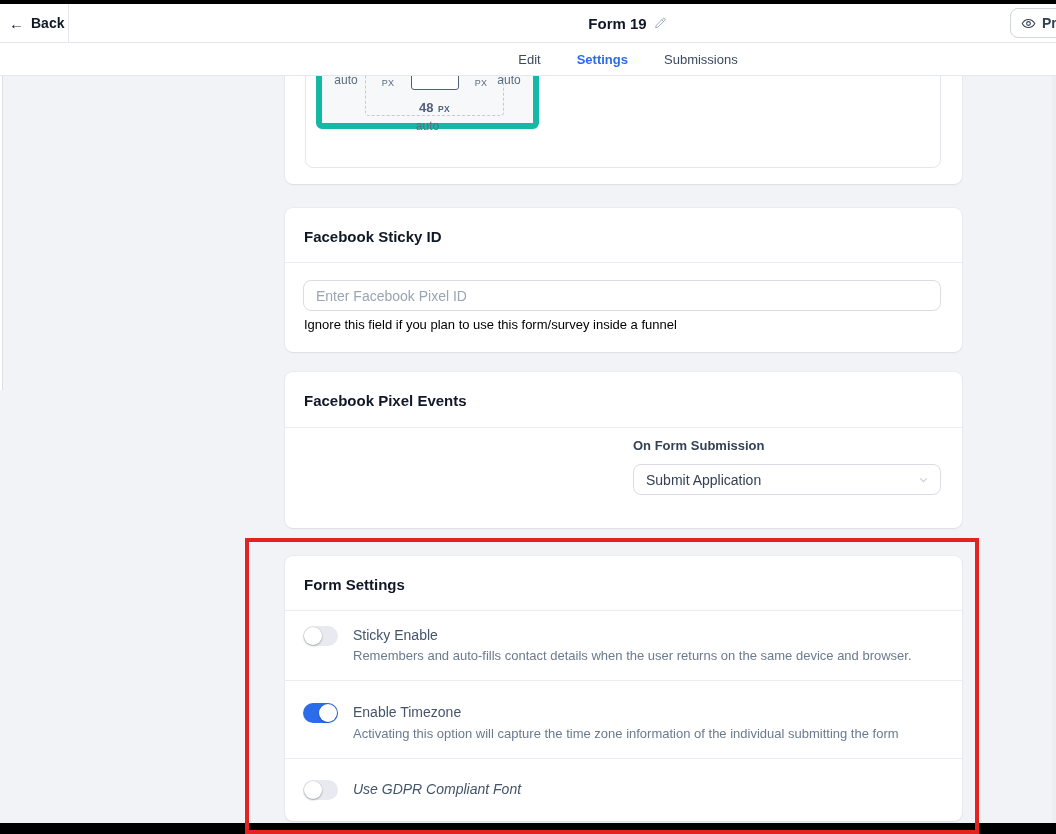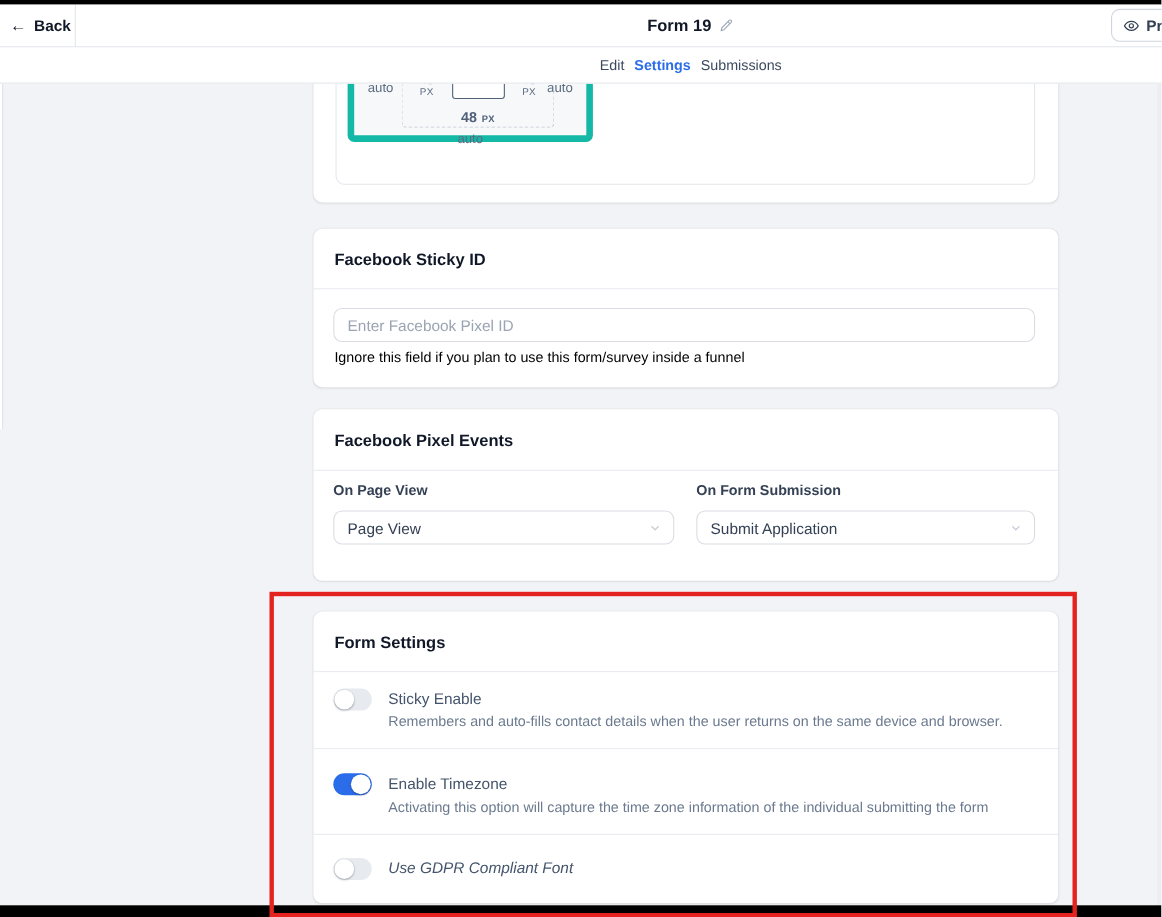--- a/index.html
+++ b/index.html
@@ -15,21 +15,21 @@
   .back-label { font-size:14px; font-weight:600; color:#101828; }
   .v-sep { position:absolute; left:68px; top:0; width:1px; height:38px; background:#e4e7ec; }
   .title-wrap { position:absolute; left:628px; top:0; height:38px; transform:translateX(-50%); display:flex; align-items:center; gap:7px; }
   .page-title { font-size:15px; font-weight:600; color:#101828; }
   .pencil-icon { width:14px; height:14px; stroke:#98a2b3; fill:none; stroke-width:1.6; cursor:pointer; }
   .preview-btn { position:absolute; left:1010px; top:4px; height:30px; background:#fff; border:1px solid #d0d5dd; border-radius:8px; display:flex; align-items:center; gap:6px; padding:0 10px; font-size:14px; font-weight:600; color:#344054; cursor:pointer; white-space:nowrap; }
   .eye-icon { width:15px; height:15px; stroke:#344054; fill:none; stroke-width:1.7; flex:0 0 auto; }
 
   
   .tabbar { position:absolute; left:0; top:43px; width:1056px; height:33px; background:#fff; border-bottom:1px solid #e4e7ec; z-index:14; }
-  .tabs { position:absolute; left:628px; top:0; height:32px; transform:translateX(-50%); display:flex; align-items:center; gap:9px; }
+  .tabs { position:absolute; left:628px; top:0; height:32px; transform:translateX(-50%); display:flex; align-items:center; gap:36px; }
   .tab { font-size:13px; font-weight:500; color:#3b4a5e; cursor:pointer; white-space:nowrap; }
   .tab.active { color:#2b6cea; font-weight:600; }
 
   
   .content { position:absolute; left:0; top:76px; width:1056px; height:758px; background:#f2f3f6; overflow:hidden; }
   .left-strip { position:absolute; left:0; top:0; width:3px; height:314px; background:#fff; border-right:1px solid #dcdfe5; }
   .scroll-strip { position:absolute; right:0; top:0; width:4px; height:758px; background:#eceef2; }
 
   .card { position:absolute; left:285px; width:677px; background:#fff; border-radius:8px; box-shadow:0 1px 2px rgba(16,24,40,.06), 0 0 0 1px rgba(16,24,40,.03); }
   .card-title { position:absolute; left:19px; font-size:15px; font-weight:600; color:#101828; white-space:nowrap; }
@@ -157,29 +157,20 @@
   <section class="card card2">
     <h3 class="card-title">Facebook Sticky ID</h3>
     <div class="divider"></div>
     <input class="text-input" type="text" placeholder="Enter Facebook Pixel ID" style="">
     <div class="helper">Ignore this field if you plan to use this form/survey inside a funnel</div>
   </section>
 
   <section class="card card3">
     <h3 class="card-title">Facebook Pixel Events</h3>
     <div class="divider"></div>
-    <div class="field-col1">
-      <div class="field-label">On Page View</div>
-      <div class="select">
-        <span>Page View</span>
-        <svg class="chev" viewBox="0 0 24 24">
-            <polyline points="6 9 12 15 18 9"></polyline>
-          </svg>
-      </div>
-    </div>
     <div class="field-col2">
       <div class="field-label">On Form Submission</div>
       <div class="select">
         <span>Submit Application</span>
         <svg class="chev" viewBox="0 0 24 24">
             <polyline points="6 9 12 15 18 9"></polyline>
           </svg>
       </div>
     </div>
   </section>

